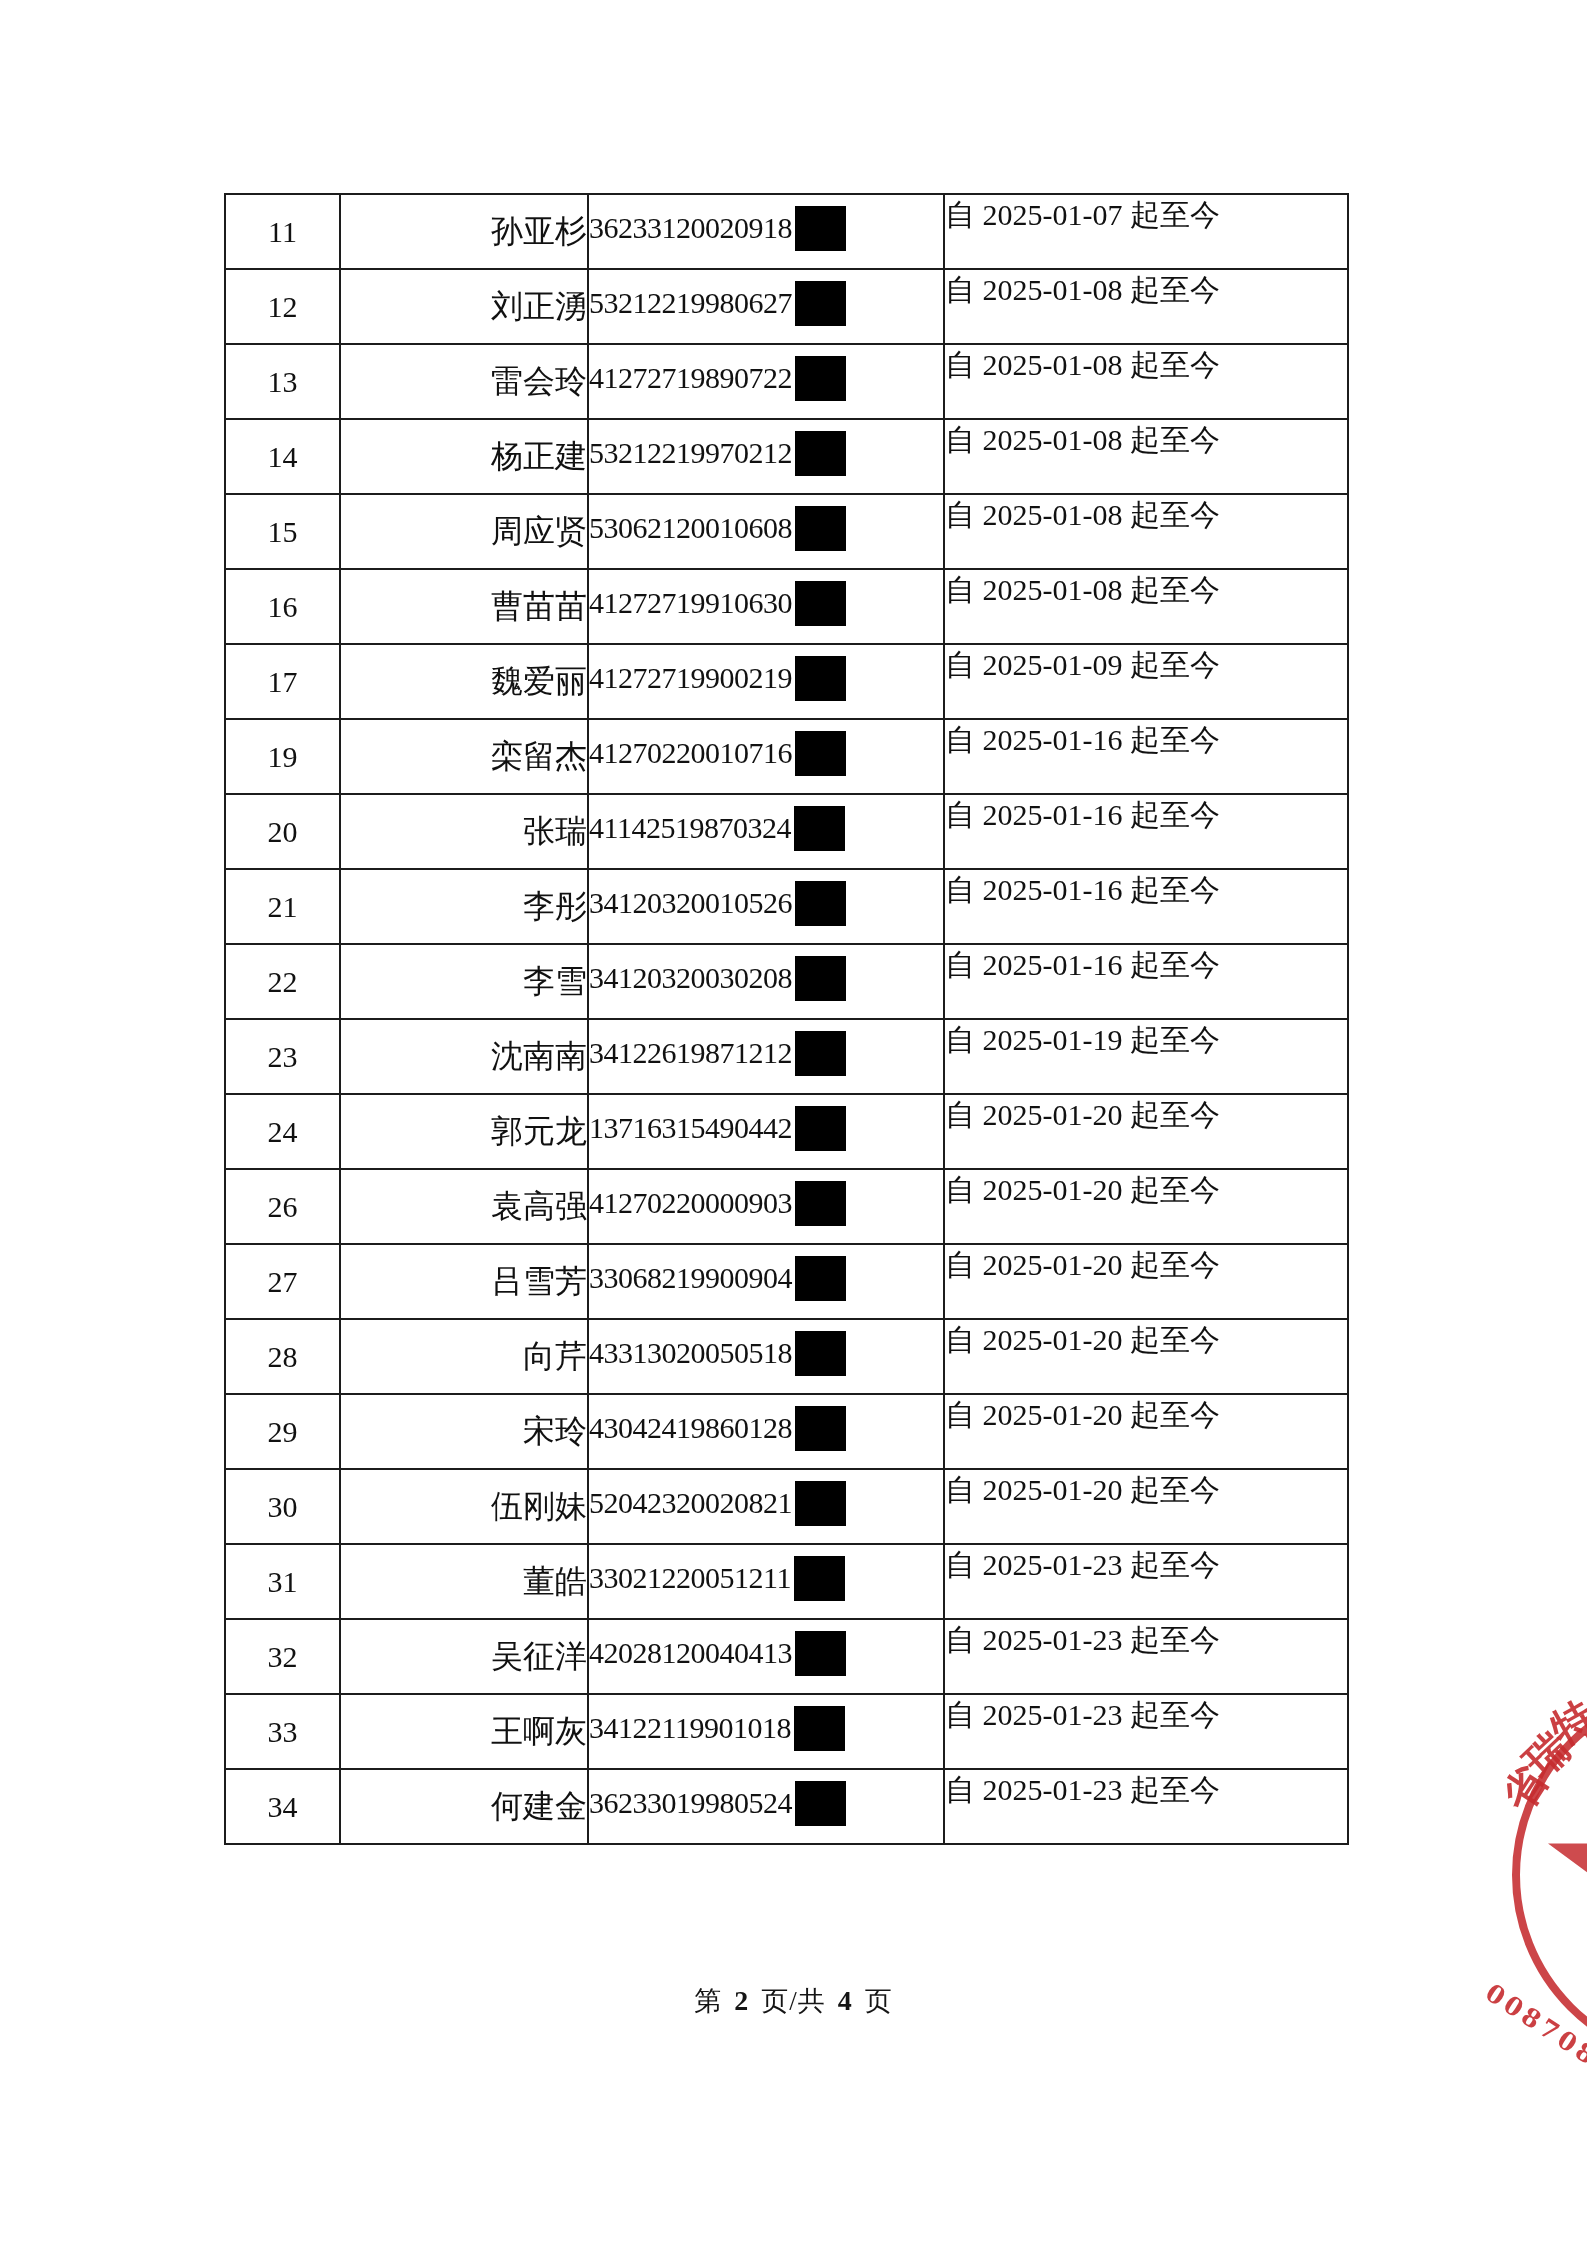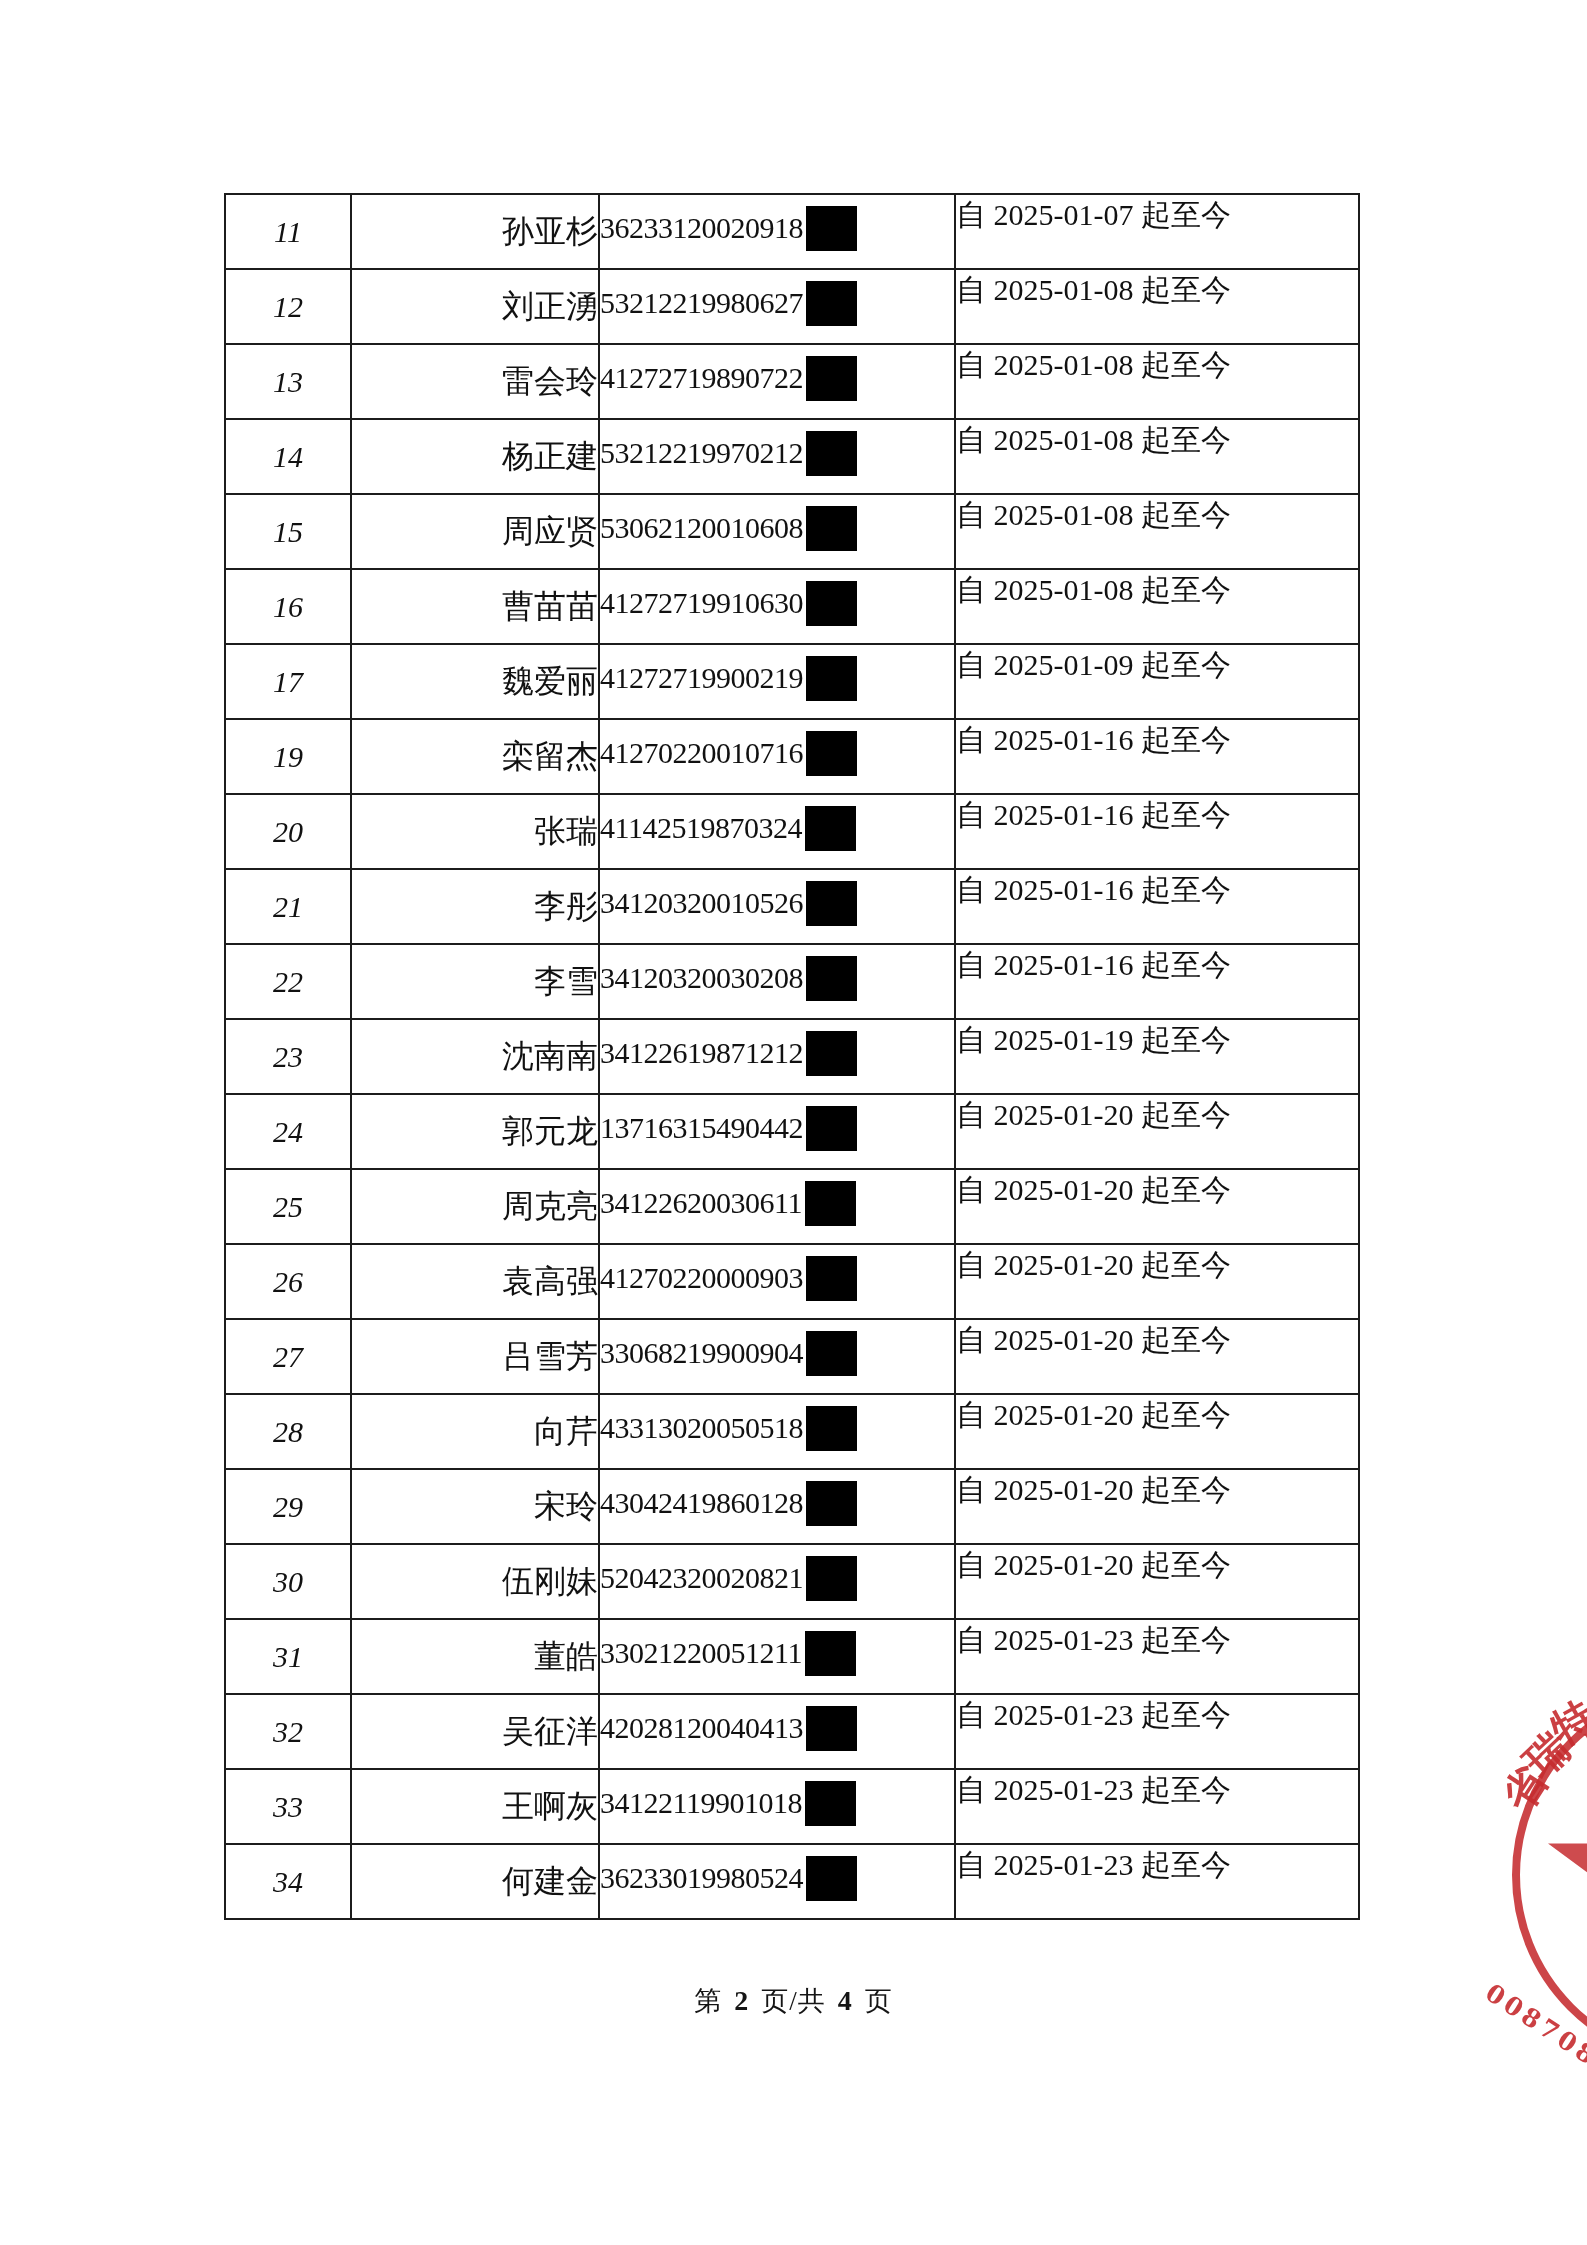--- a/index.html
+++ b/index.html
@@ -18,21 +18,21 @@
     border-collapse:collapse;
     table-layout:fixed;
   }
   table.roster td{
     border:2px solid #1c1c1c;
     padding:0;
     height:75px;
     box-sizing:border-box;
     overflow:hidden;
   }
-  td.c-seq{width:126px;text-align:center;vertical-align:middle;font-size:30px;font-style:italic;}
+  td.c-seq{width:115px;text-align:center;vertical-align:middle;font-size:30px;}
   td.c-name{width:248px;text-align:right;vertical-align:middle;font-size:32px;}
   td.c-id{width:356px;text-align:left;vertical-align:middle;font-size:30px;letter-spacing:-0.5px;white-space:nowrap;}
   td.c-period{width:404px;text-align:left;vertical-align:top;font-size:30px;padding:11px 0 0 22px;white-space:nowrap;}
   .redact{
     display:inline-block;width:51px;height:45px;background:#000;
     vertical-align:middle;margin-left:3px;transform:translateY(-3px);
   }
   
   .footer{
     position:absolute;left:0;top:1983px;width:1587px;
@@ -162,26 +162,20 @@
       <td class="c-period"><span>自 2025-01-19 起至今</span></td>
     </tr>
 
     <tr>
       <td class="c-seq"><span>24</span></td>
       <td class="c-name"><span>郭元龙</span></td>
       <td class="c-id"><span>13716315490442</span><span class="redact"></span></td>
       <td class="c-period"><span>自 2025-01-20 起至今</span></td>
     </tr>
 
-    <tr>
-      <td class="c-seq"><span>25</span></td>
-      <td class="c-name"><span>周克亮</span></td>
-      <td class="c-id"><span>34122620030611</span><span class="redact"></span></td>
-      <td class="c-period"><span>自 2025-01-20 起至今</span></td>
-    </tr>
 
     <tr>
       <td class="c-seq"><span>26</span></td>
       <td class="c-name"><span>袁高强</span></td>
       <td class="c-id"><span>41270220000903</span><span class="redact"></span></td>
       <td class="c-period"><span>自 2025-01-20 起至今</span></td>
     </tr>
 
     <tr>
       <td class="c-seq"><span>27</span></td>

